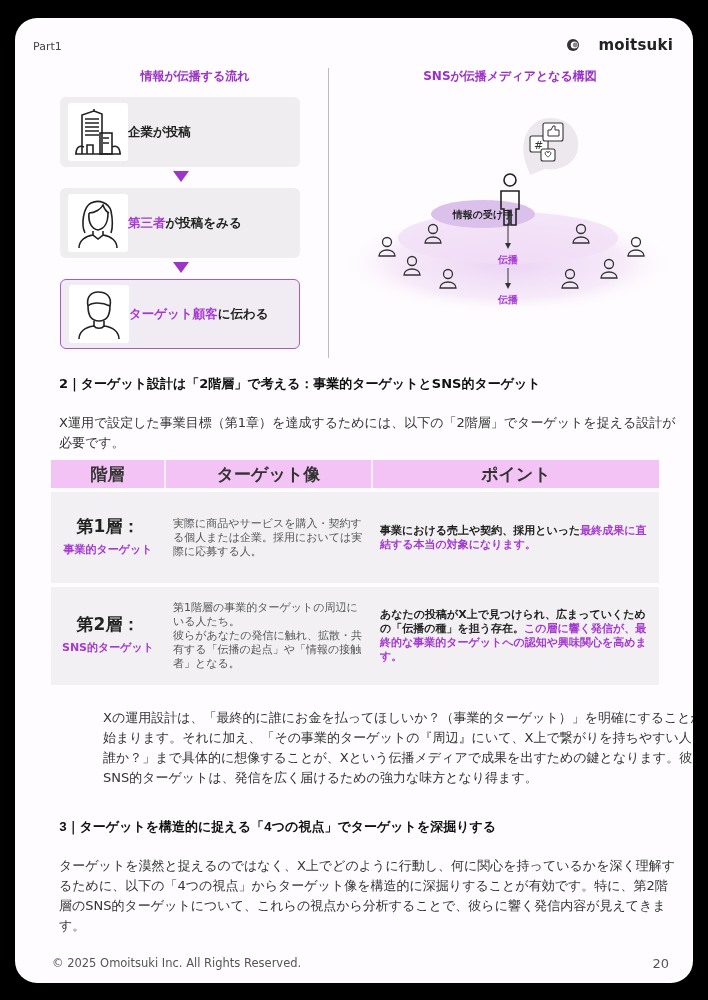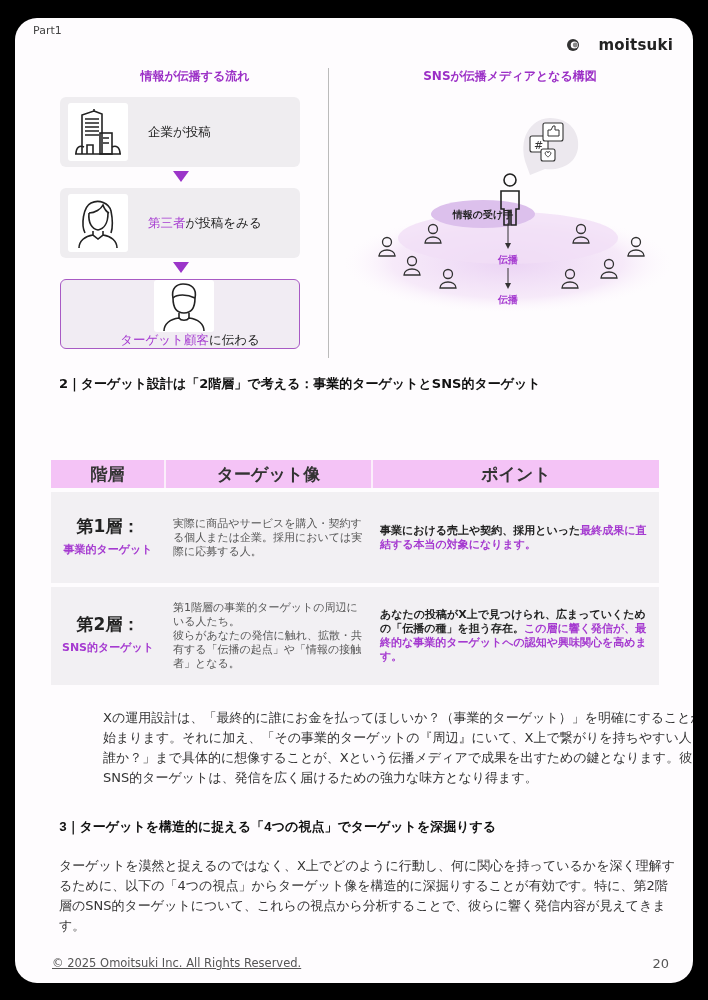--- a/index.html
+++ b/index.html
@@ -2,41 +2,41 @@
 <html><head>
 <meta charset="utf-8">
 <style>
   * { box-sizing: border-box; margin: 0; padding: 0; }
   html, body { width: 708px; height: 1000px; background: #000; overflow: hidden; }
   body { font-family: "DejaVu Sans", "Liberation Sans", sans-serif; color: #222; }
   .page {
     position: absolute; left: 15px; top: 18px; width: 678px; height: 965px;
     background: #fefcfe; border-radius: 22px; overflow: hidden;
   }
-  .hdr-part { position: absolute; left: 18px; top: 6px; font-size: 11px; color: #444; }
+  .hdr-part { position: absolute; left: 18px; top: 22px; font-size: 11px; color: #444; }
   .logo { position: absolute; right: 20px; top: 18px; display: flex; align-items: center; gap: 18px; }
   .logo-mark { width: 14px; height: 14px; }
   .logo-text { font-size: 15px; font-weight: bold; color: #222; letter-spacing: 0.2px; }
 
   .divider-v { position: absolute; left: 313px; top: 50px; width: 1px; height: 290px; background: #bbb; }
 
   .diag-title { position: absolute; font-size: 12px; font-weight: bold; color: #9b2fc6; text-align: center; }
   .diag-title.left { left: 60px; width: 240px; top: 50px; }
   .diag-title.right { left: 330px; width: 330px; top: 50px; }
 
   .flow-box {
     position: absolute; left: 45px; width: 240px; height: 70px; background: #efedf0;
     border-radius: 6px; display: flex; align-items: center;
   }
   .flow-box.target { background: #f1ecf3; border: 1.5px solid #a85ac4; }
   .flow-icon {
     width: 60px; height: 58px; background: #fff; margin-left: 8px; border-radius: 3px;
     display: flex; align-items: center; justify-content: center;
   }
-  .flow-label { margin-left: 20px; font-size: 12.5px; font-weight: normal; color: #222; }
+  .flow-label { font-size: 12.5px; font-weight: bold; color: #222; }
   .flow-label .hl { color: #a53ad0; }
   .flow-arrow { position: absolute; left: 158px; width: 0; height: 0;
     border-left: 8px solid transparent; border-right: 8px solid transparent; border-top: 11px solid #9b35c9; }
 
   .sns-diagram { position: absolute; left: 325px; top: 85px; width: 340px; height: 230px; }
 
   .sec-title { position: absolute; left: 44px; font-size: 13px; font-weight: bold; color: #111; }
   .para { position: absolute; left: 44px; width: 620px; font-size: 13px; line-height: 20px; color: #333; }
 
   table.tiers { position: absolute; left: 36px; top: 442px; width: 608px; border-collapse: collapse; }
@@ -48,21 +48,21 @@
   table.tiers td { vertical-align: middle; font-size: 11px; line-height: 14px; }
   table.tiers tr.row1 td { background: #f2f0f3; height: 95px; border-top: 4px solid #fefcfe; }
   table.tiers tr.row2 td { background: #f2f0f3; height: 100px; border-top: 4px solid #fefcfe; }
   .tier-cell { text-align: center; font-weight: bold; }
   .tier-num { color: #222; font-size: 17px; display: block; margin-bottom: 10px; }
   .tier-name { color: #a53ad0; font-size: 11px; display: block; }
   .target-cell { color: #555; padding: 0 8px 0 8px; }
   .point-cell { font-weight: bold; color: #222; padding: 0 10px 0 8px; font-size: 11.5px; line-height: 15px; }
   .point-cell .hl { color: #a53ad0; margin-top: 48px; }
 
-  .footer-copy { position: absolute; left: 37px; top: 938px; font-size: 11.5px; color: #555; text-decoration: underline; }
+  .footer-copy { position: absolute; left: 37px; top: 938px; font-size: 11.5px; color: #555; }
   .footer-page { position: absolute; right: 24px; top: 938px; font-size: 13px; color: #555; }
 </style>
 </head>
 <body>
 
 <div class="page">
 
   <div class="hdr-part">Part1</div>
   <div class="logo">
     <svg class="logo-mark" viewBox="0 0 14 14">
@@ -102,21 +102,21 @@
         <path d="M18 34 V38 L23 42 L28 38 V34"></path>
         <path d="M4 51 C4 44 10 39 18 38 M28 38 C36 39 42 44 42 51"></path>
       </svg>
     </div>
     <div class="flow-label">
       <span class="hl">第三者</span><span>が投稿をみる</span>
     </div>
   </div>
   <div class="flow-arrow" style="top:244px;"></div>
 
-  <div class="flow-box target" style="top:261px;flex-direction:column;">
+  <div class="flow-box target" style="top:261px;">
     <div class="flow-icon">
       <svg width="46" height="52" viewBox="0 0 46 52" fill="none" stroke="#222" stroke-width="1.6">
         <path d="M12 18 C10 8 16 4 22 4 C30 4 36 8 34 18"></path>
         <path d="M12 18 C16 14 26 14 34 18"></path>
         <path d="M12 18 C12 28 16 33 23 33 C30 33 34 28 34 18"></path>
         <path d="M18 33 V38 M28 33 V38"></path>
         <path d="M3 51 C3 44 9 39 18 38 C20 41 26 41 28 38 C37 39 43 44 43 51"></path>
       </svg>
     </div>
     <div class="flow-label">
@@ -196,20 +196,21 @@
           </g>
         <g transform="translate(296,139)">
             <circle cx="0" cy="0" r="4.5"></circle>
             <path d="M-8 14 C-8 6 8 6 8 14 Z"></path>
           </g>
       </g>
     </svg>
   </div>
 
   <div class="sec-title" style="top:357px;">2｜ターゲット設計は「2階層」で考える：事業的ターゲットとSNS的ターゲット</div>
+  <div class="para" style="top:395px;">X運用で設定した事業目標（第1章）を達成するためには、以下の「2階層」でターゲットを捉える設計が必要です。</div>
 
   <table class="tiers">
     <colgroup>
       <col style="width:114px">
       <col style="width:207px">
       <col style="width:287px">
     </colgroup>
     <thead>
       <tr>
         <th>階層</th>

